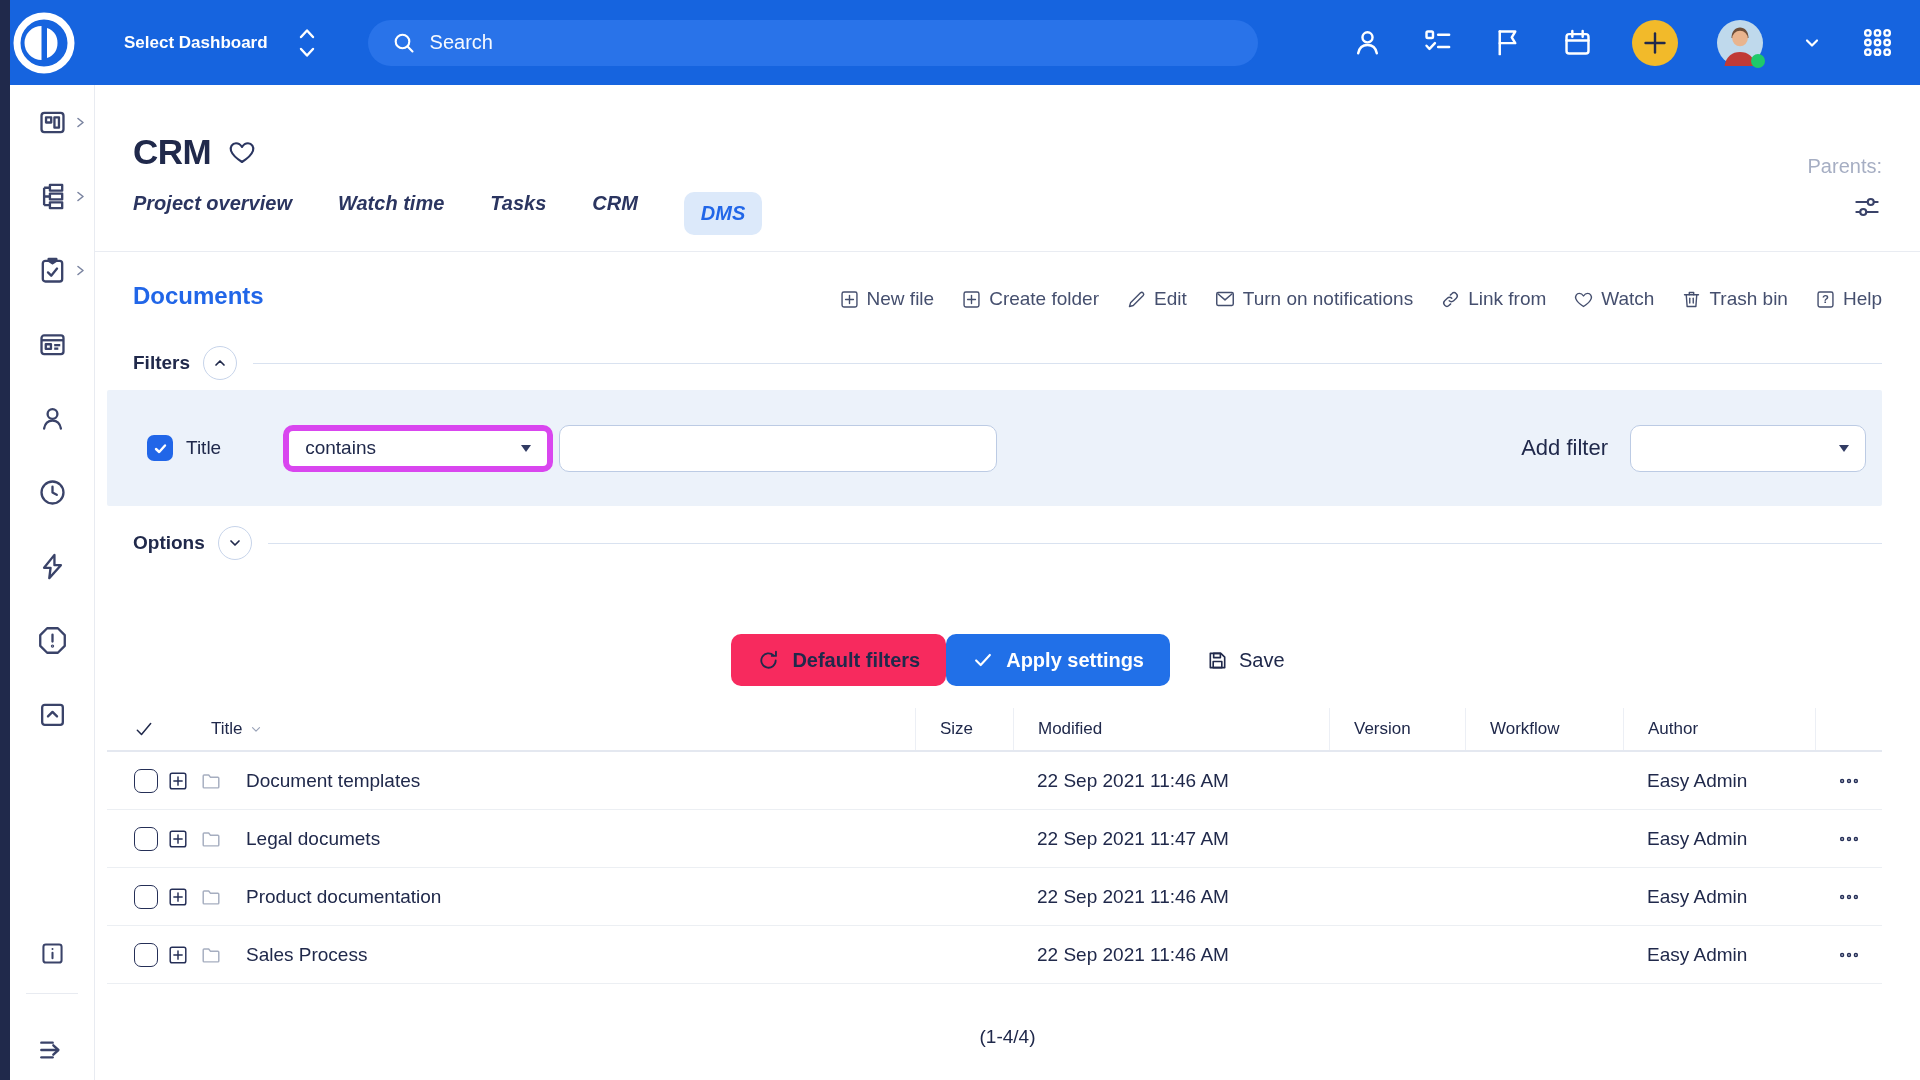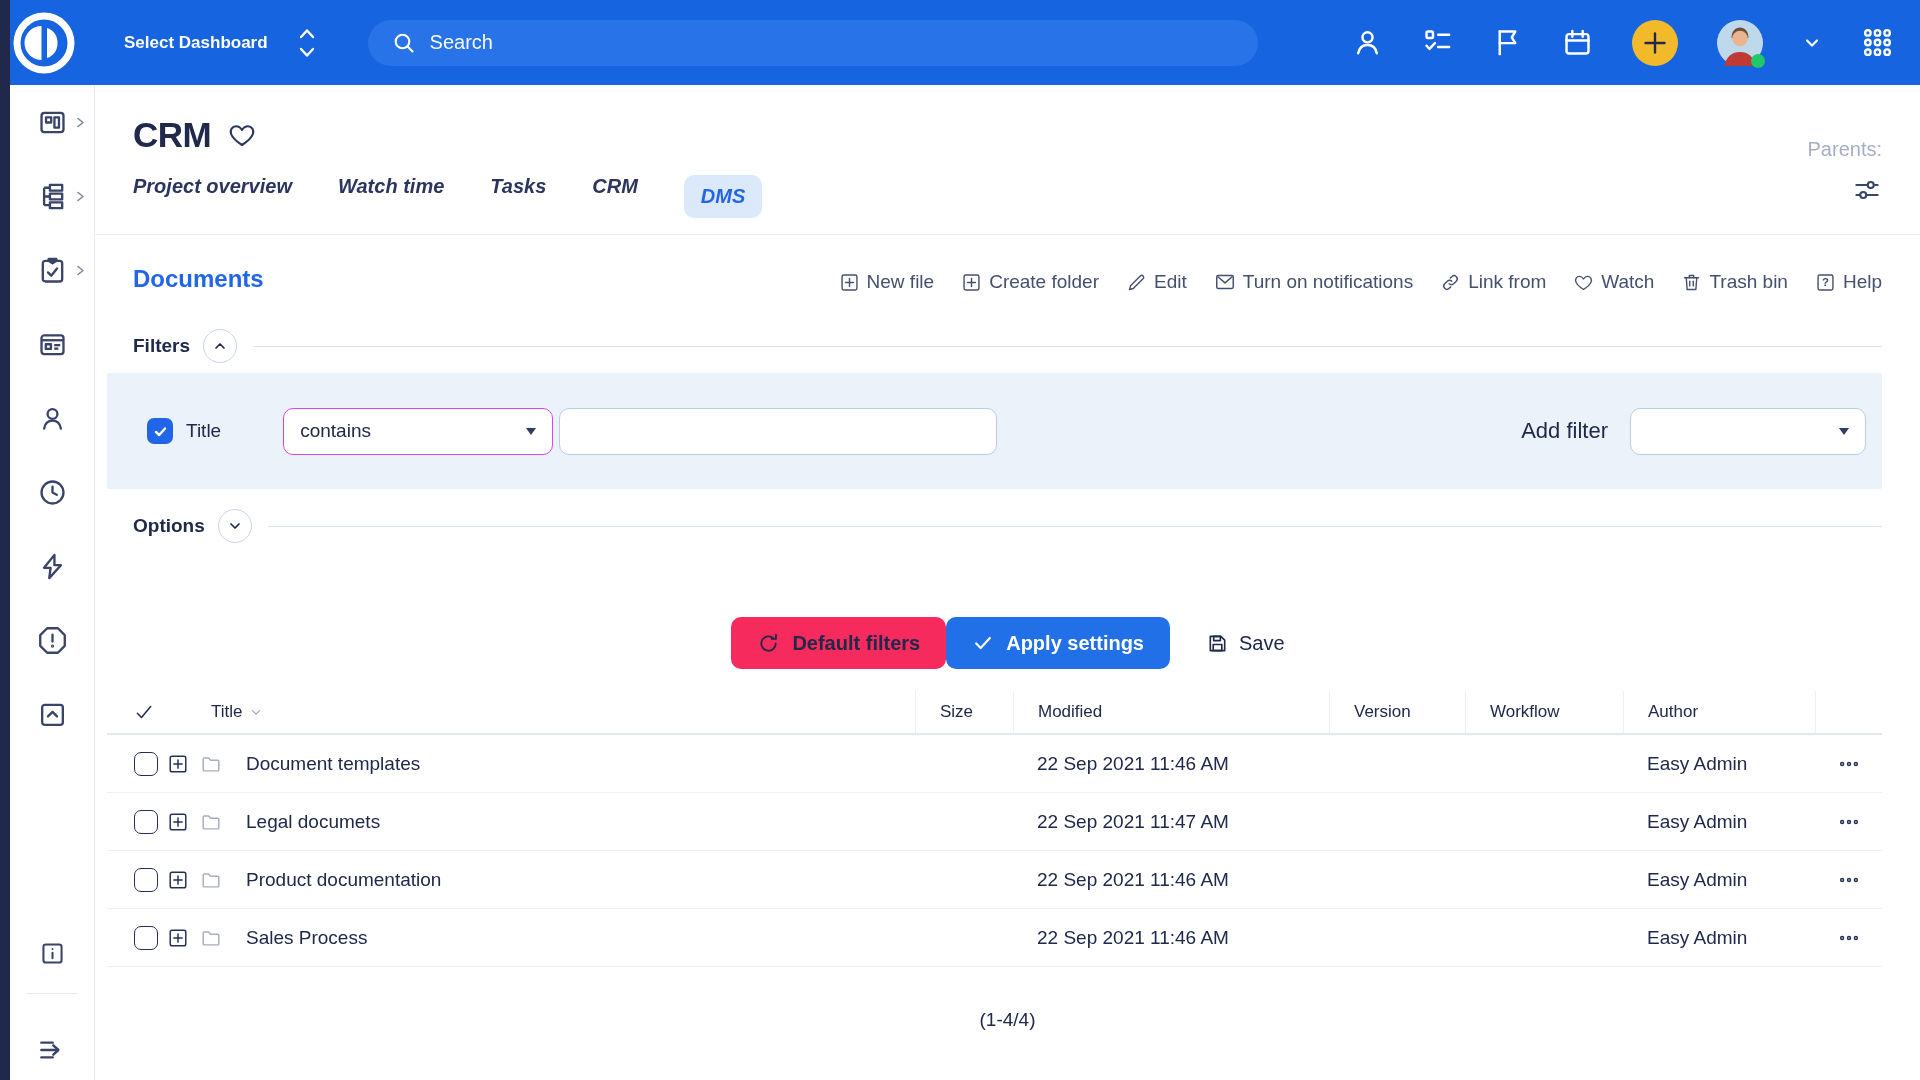--- a/index.html
+++ b/index.html
@@ -36,21 +36,21 @@
   .side-item { height:74px; display:flex; align-items:center; justify-content:center;
     position:relative; color:#3A4369; cursor:pointer; }
   .side-chevron { position:absolute; right:7px; color:#7A84A0; }
   .side-info { position:absolute; left:0; right:0; bottom:112px; display:flex; justify-content:center;
     color:#3A4369; cursor:pointer; }
   .side-divider { position:absolute; left:16px; right:16px; bottom:86px; height:1px; background:#E8EBF1; }
   .side-collapse { position:absolute; left:0; right:0; bottom:14px; display:flex; justify-content:center;
     color:#3A4369; cursor:pointer; }
 
   
-  .main { position:absolute; left:95px; top:85px; width:1825px; height:844px; padding:0 38px; }
+  .main { position:absolute; left:95px; top:85px; width:1825px; height:844px; padding:17px 38px; }
 
   .title-row { margin-top:24px; display:flex; align-items:center; height:52px; }
   .page-title { font-size:35px; font-weight:700; color:#20294B; letter-spacing:-0.5px; }
   .heart-btn { margin-left:16px; color:#2A3560; cursor:pointer; }
   .parents-label { margin-left:auto; color:#A6AEC3; font-size:20px; align-self:flex-end; }
 
   .tabs-row { margin-top:14px; display:flex; align-items:flex-start; padding-bottom:16px;font-style:italic; }
   .tab { font-size:20px; font-weight:600; color:#2B3560; margin-right:46px; cursor:pointer; }
   .tab.active { background:#DCE9FA; color:#2166E8; padding:10px 17px; border-radius:10px; margin-right:0; }
   .sliders-btn { margin-left:auto; color:#3A4369; cursor:pointer; }
@@ -65,21 +65,21 @@
   .ch-label { font-size:19px; font-weight:700; color:#20294B; }
   .circle-btn { margin-left:13px; width:34px; height:34px; border-radius:50%; border:1px solid #C7D4EA;
     background:#fff; display:flex; align-items:center; justify-content:center; color:#20294B; cursor:pointer; }
   .ch-line { flex:1; height:1px; background:#D9E2F0; margin-left:16px; }
 
   .filters-panel { margin-top:10px; margin-left:-26px; height:116px; background:#ECF2FA; border-radius:2px;
     display:flex; align-items:center; padding:0 16px 0 40px; }
   .checkbox-checked { width:26px; height:26px; border-radius:7px; background:#2166E8; display:flex;
     align-items:center; justify-content:center; cursor:pointer; flex:none; }
   .cb-label { margin-left:13px; font-size:19px; color:#20294B; }
-  .op-select { margin-left:62px; width:270px; height:47px; background:#fff; border:1px solid #d946ef;
+  .op-select { margin-left:62px; width:270px; height:47px; background:#fff; border:6px solid #d946ef;
     border-radius:10px; display:flex; align-items:center; justify-content:space-between;
     padding:0 16px; font-size:19px; color:#20294B; cursor:pointer; }
   .triangle { width:0; height:0; border-left:5.5px solid transparent; border-right:5.5px solid transparent;
     border-top:7px solid #313B63; }
   .val-input { margin-left:6px; width:438px; height:47px; background:#fff; border:1px solid #BCCBE4;
     border-radius:10px; padding:0 16px; font-size:19px; color:#20294B; outline:none; font-family:inherit; }
   .fp-spacer { flex:1; }
   .addfilter-label { font-size:22px; color:#20294B; margin-right:22px; }
   .add-select { width:236px; height:47px; background:#fff; border:1px solid #BCCBE4; border-radius:10px;
     display:flex; align-items:center; justify-content:flex-end; padding:0 16px; cursor:pointer; }

